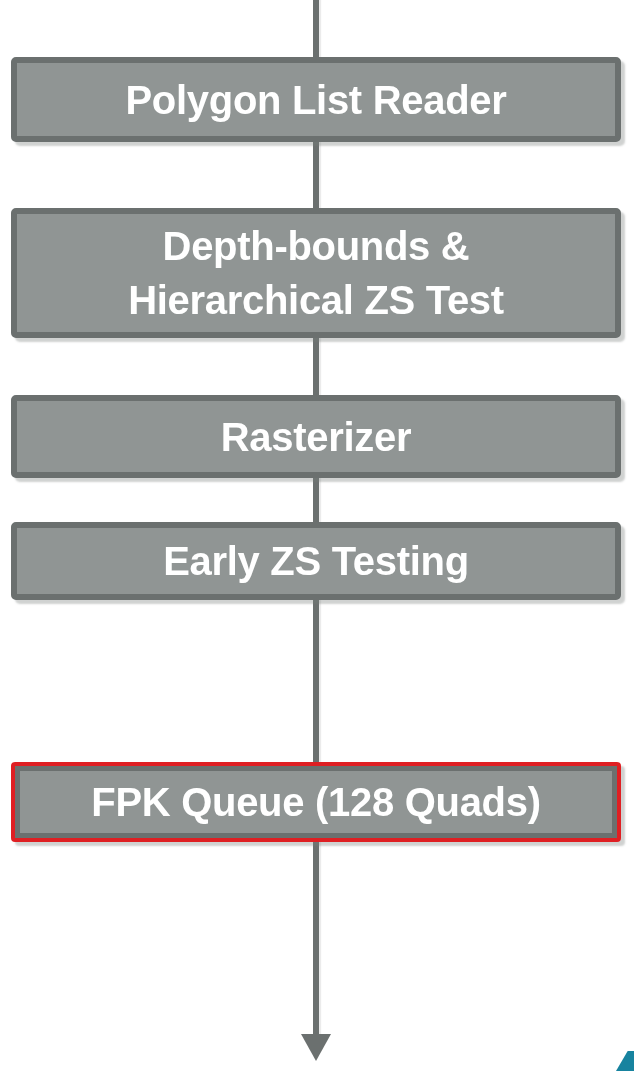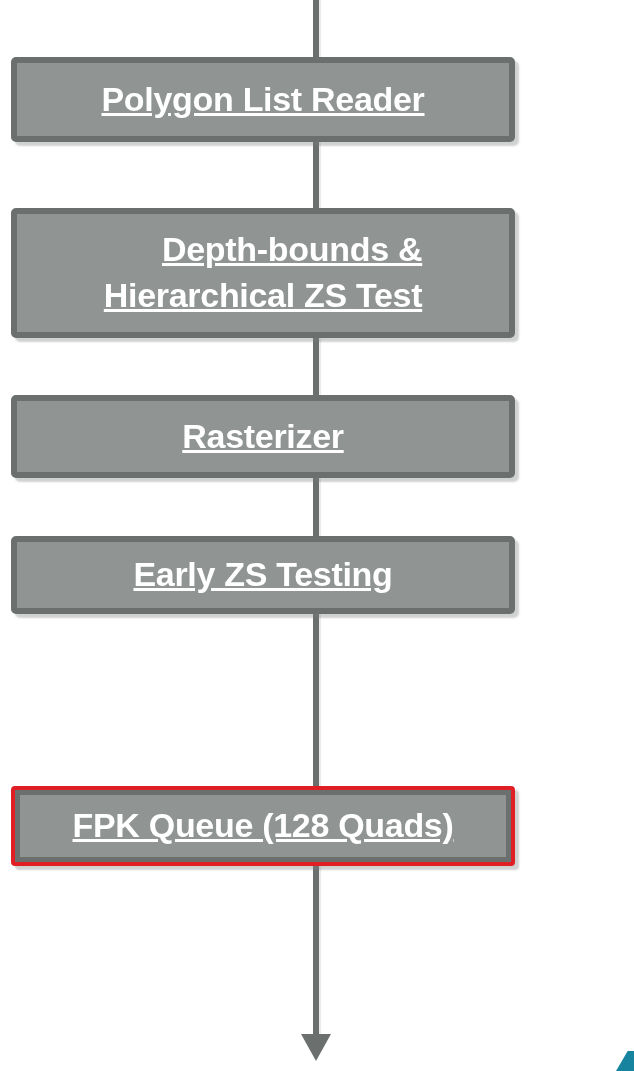--- a/index.html
+++ b/index.html
@@ -34,49 +34,47 @@
     height: 0;
     border-left: 15px solid transparent;
     border-right: 15px solid transparent;
     border-top: 27px solid #6b706f;
     z-index: 1;
   }
   
   .node {
     position: absolute;
     left: 11px;
-    width: 504px;
+    width: 610px;
     box-sizing: border-box;
     background: #909594;
     border: 6px solid #6b706f;
     border-radius: 5px;
     box-shadow: 4px 4px 2px rgba(120,125,123,0.35);
     display: flex;
     align-items: center;
     justify-content: center;
     text-align: center;
     color: #ffffff;
     font-weight: bold;
-    font-size: 34px;
+    font-size: 40px;
     letter-spacing: -0.3px;
     line-height: 1.35;
     white-space: pre-line;
     z-index: 2;
-    text-decoration: underline;
   }
   .node.highlighted {
     border: 4px solid #df1f23;
     box-shadow: inset 0 0 0 5px #6b706f, 4px 4px 2px rgba(120,125,123,0.35);
     border-radius: 4px;
-    margin-top: 24px;
   }
   .n1 { top: 57px;  height: 85px;  }
-  .n2 { top: 208px; height: 130px; text-align: right; }
+  .n2 { top: 208px; height: 130px; }
   .n3 { top: 395px; height: 83px; text-align: center;  }
-  .n4 { top: 536px; height: 78px;  }
+  .n4 { top: 522px; height: 78px;  }
   .n5 { top: 762px; height: 80px;  }
   .n6 { top: 908px; height: 79px;  }
   
   .corner-accent {
     position: absolute;
     left: 616px;
     top: 1051px;
     width: 18px;
     height: 20px;
     background: #17839f;

